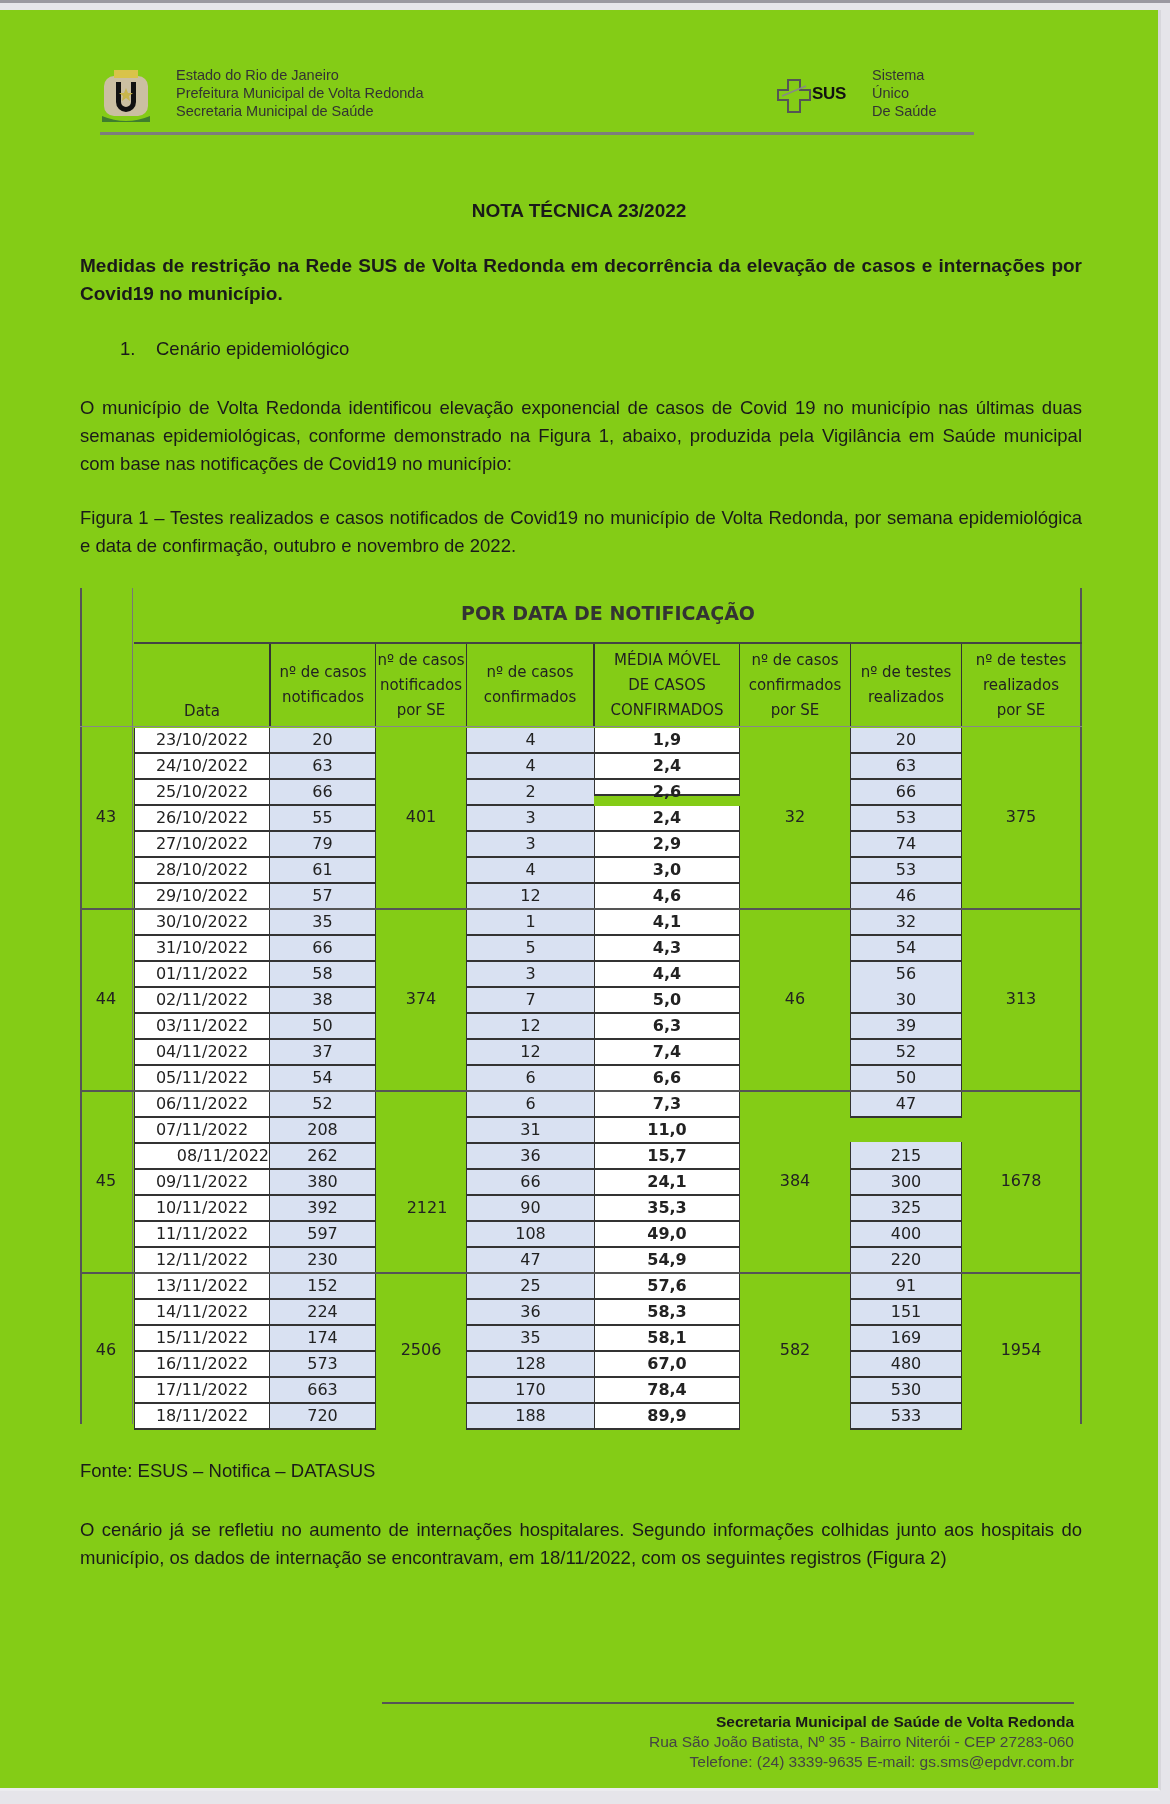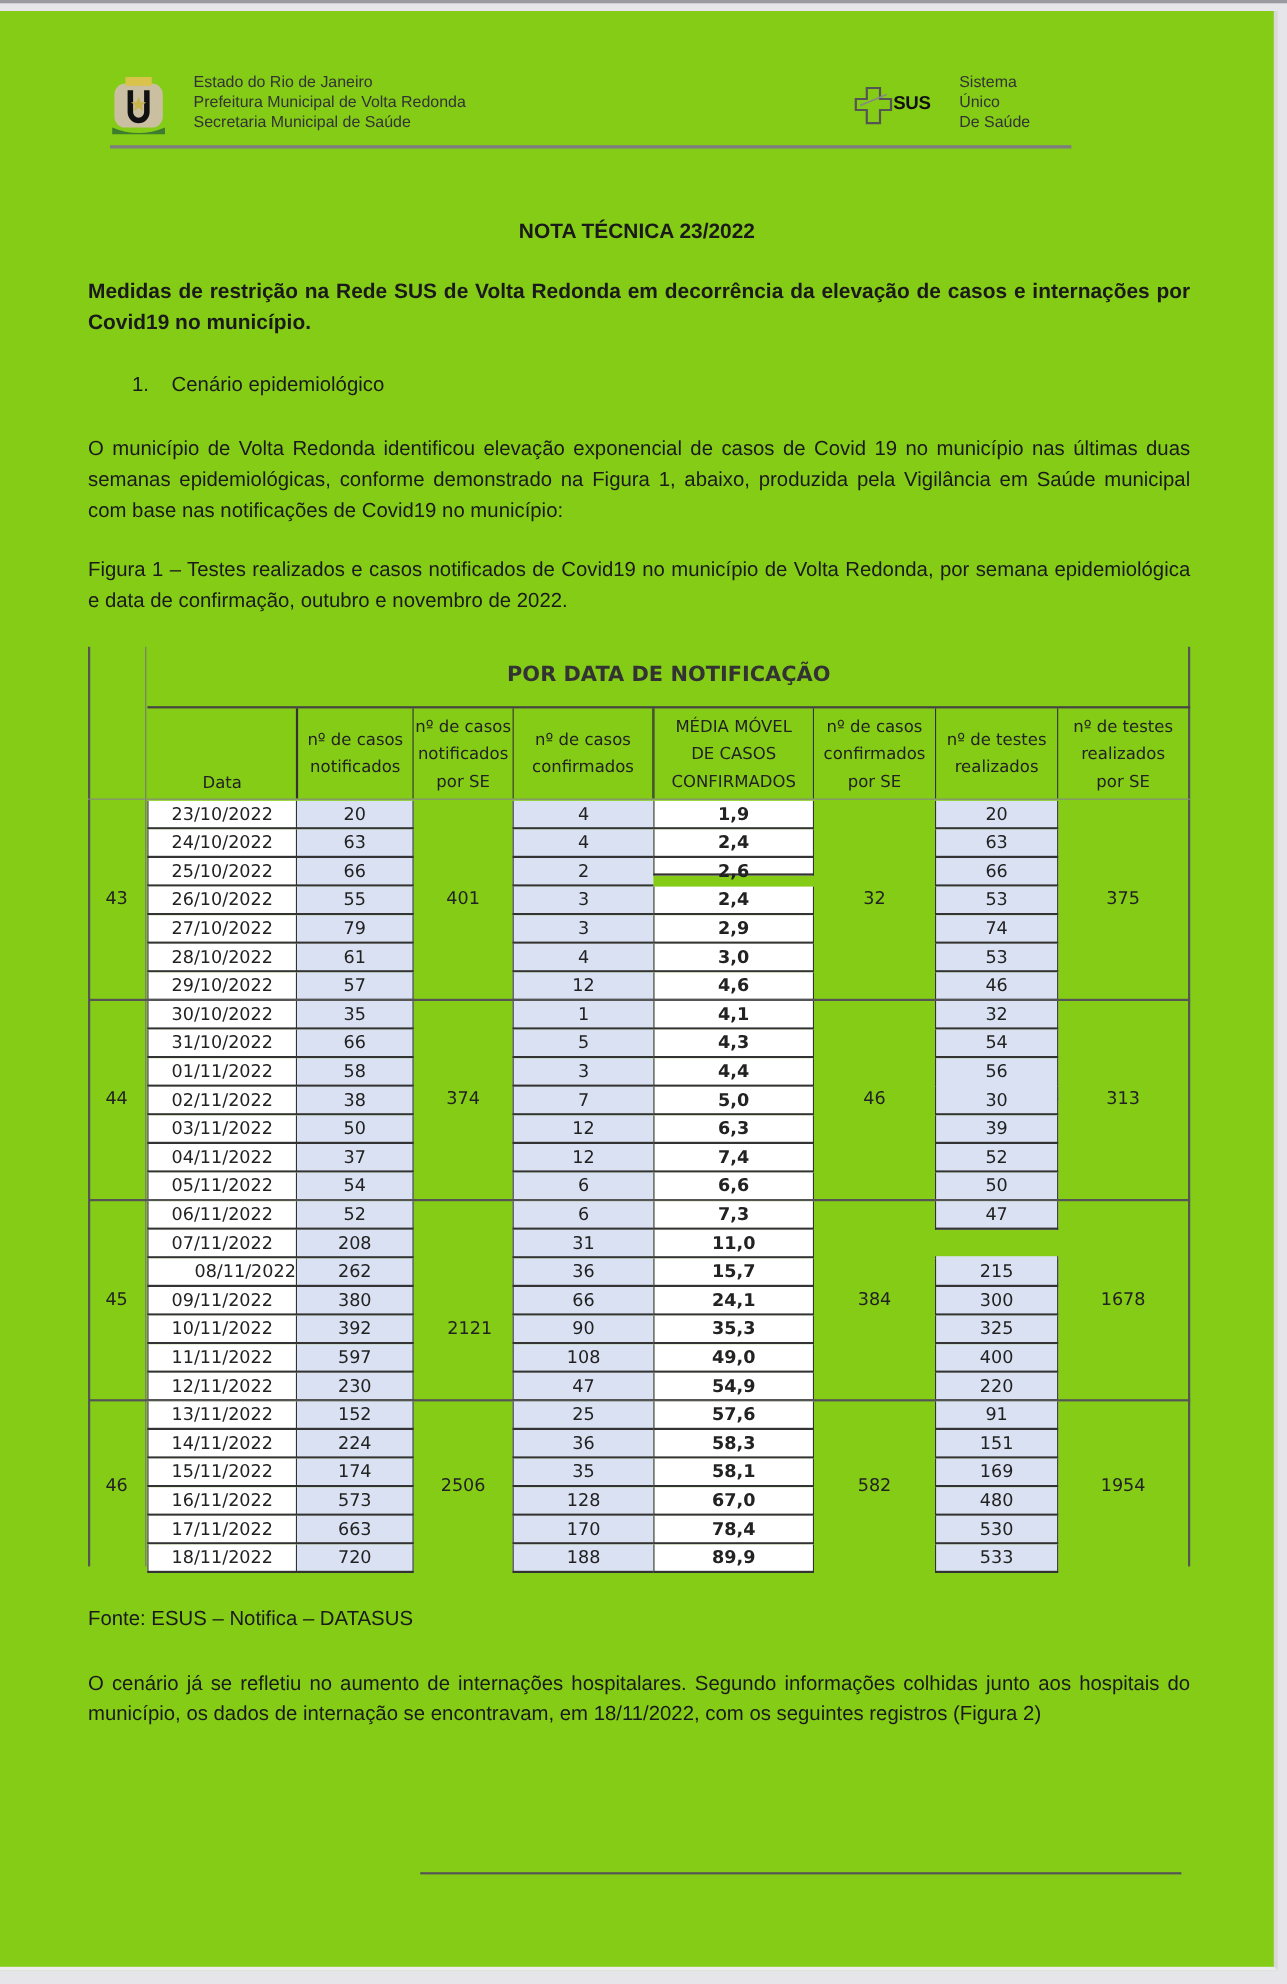--- a/index.html
+++ b/index.html
@@ -354,13 +354,18 @@
           <div class="cell c-mm" style="top: 816px; height: 26px; line-height: 24px;">89,9</div>
           <div class="cell c-tests" style="top: 816px; height: 26px; line-height: 24px;">533</div>
         </div>
       </div>
   </div>
 
   <div class="fonte">Fonte: ESUS – Notifica – DATASUS</div>
   <div class="para p3">O cenário já se refletiu no aumento de internações hospitalares. Segundo informações colhidas junto aos hospitais do município, os dados de internação se encontravam, em 18/11/2022, com os seguintes registros (Figura 2)</div>
 
   <div class="foot-rule"></div>
+  <div class="foot">
+    <div class="org">Secretaria Municipal de Saúde de Volta Redonda</div>
+    <div>Rua São João Batista, Nº 35 - Bairro Niterói - CEP 27283-060</div>
+    <div>Telefone: (24) 3339-9635 E-mail: gs.sms@epdvr.com.br</div>
+  </div>
 </div>
 
 </body></html>

